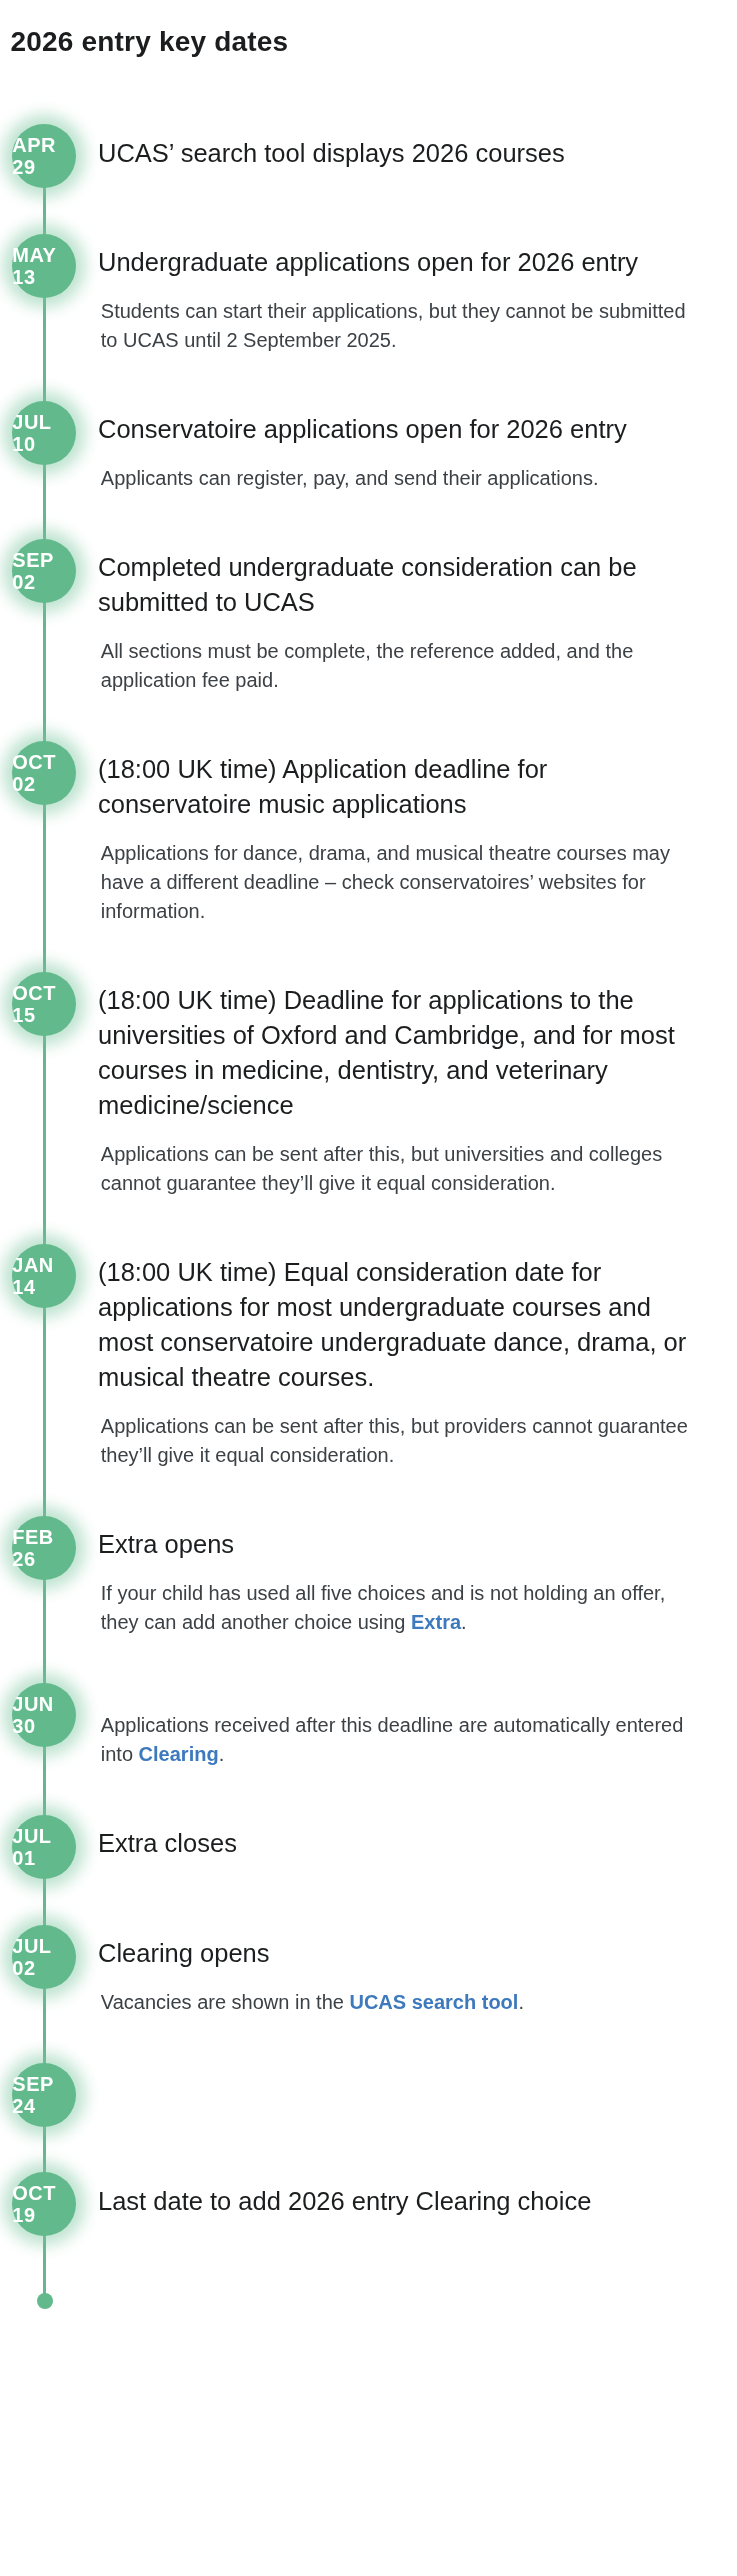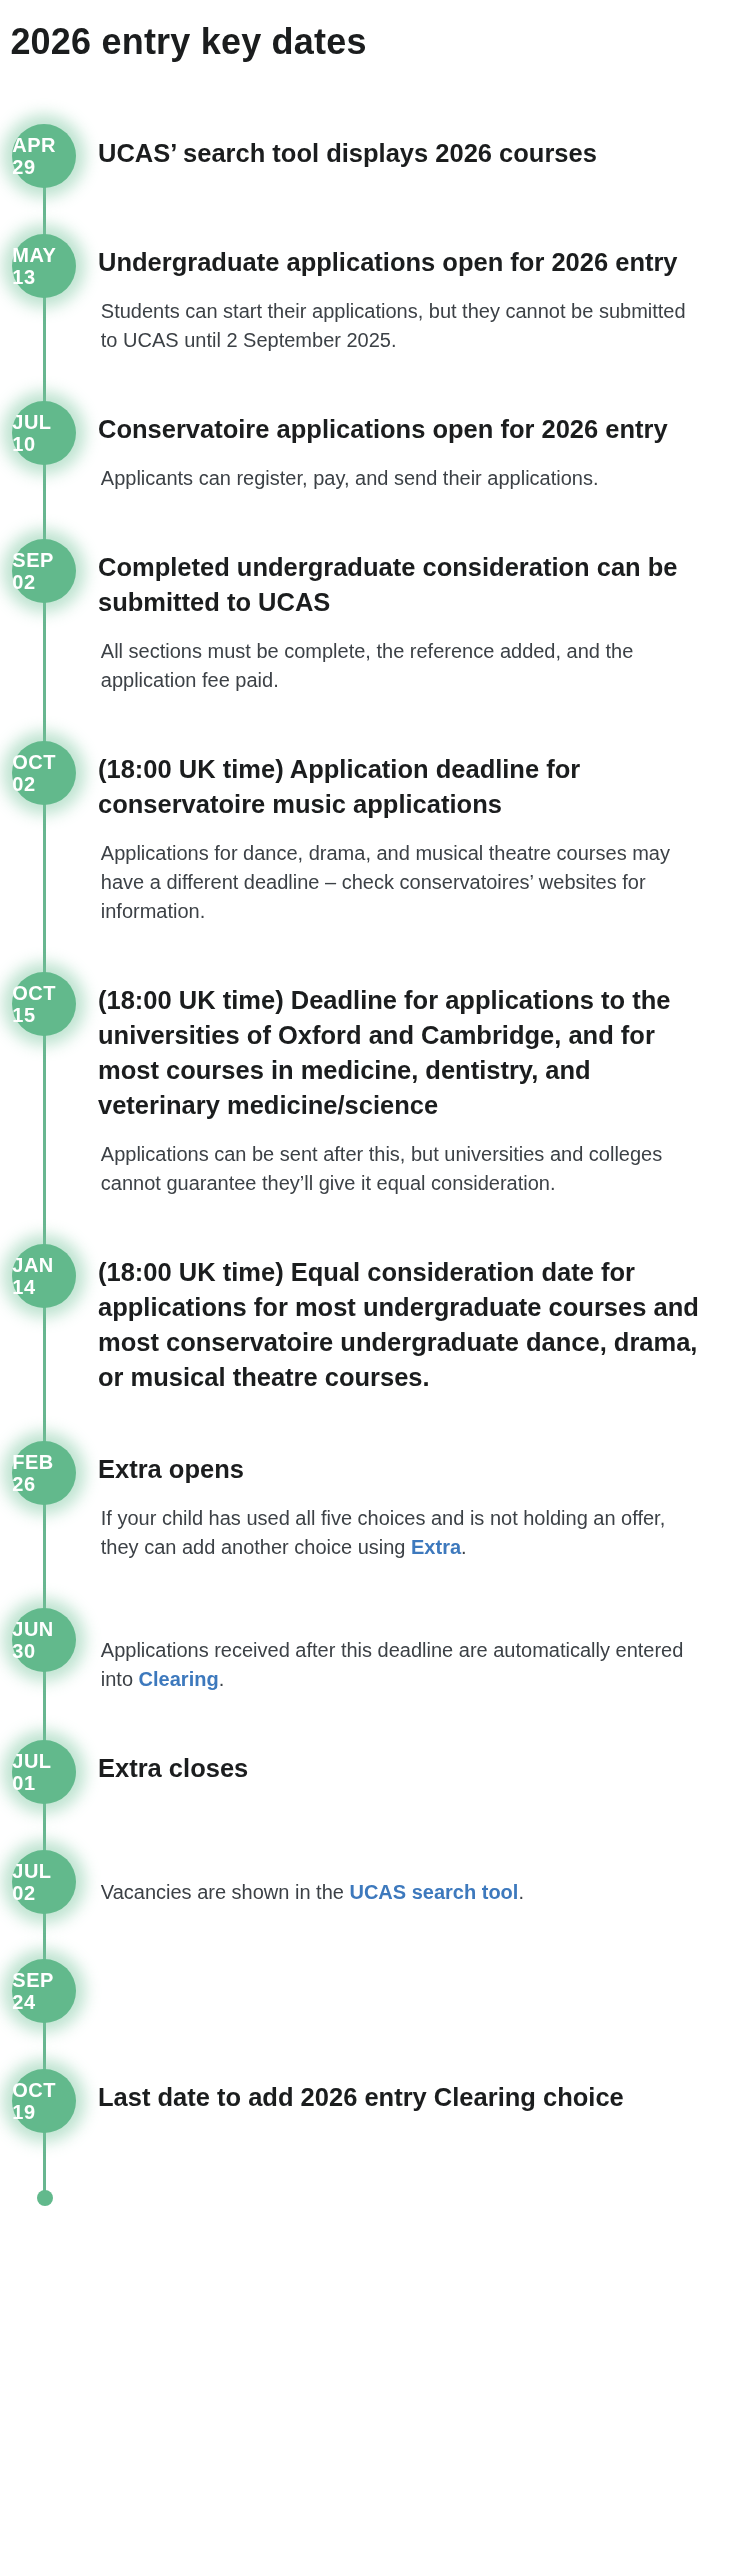--- a/index.html
+++ b/index.html
@@ -14,21 +14,21 @@
   body{
     width:737px;
     min-height:2576px;
     background:#ffffff;
     font-family:"Liberation Sans", sans-serif;
     -webkit-font-smoothing:antialiased;
   }
   .page{padding:24.6px 0 38px 0;}
   .page-title{
     margin:0 0 0 10.4px;
-    font-size:36px;
+    font-size:28px;
     line-height:34px;
     font-weight:700;
     color:var(--heading);
     letter-spacing:0.2px;
   }
   .timeline{position:relative;margin-top:77px;}
   .timeline-line{
     position:absolute;
     left:43px;top:5.7px;bottom:13.2px;
     width:2.8px;
@@ -44,21 +44,21 @@
     display:flex;flex-direction:column;align-items:flex-start;justify-content:center;
     font-weight:700;font-size:20px;line-height:22px;letter-spacing:0.5px;
     text-align:center;
     position:relative;z-index:1;
     box-shadow:0 0 15px 9.4px rgba(120,196,156,.48);
   }
   .content{flex:1 1 auto;max-width:614px;padding-right:9.4px;}
   .event-heading{
     margin:0;
     font-size:25.5px;line-height:35px;
-    font-weight:700;color:var(--heading);
+    font-weight:400;color:var(--heading);
   }
   .event-desc{
     margin:17px 0 0 2.8px;
     font-size:20px;line-height:29px;
     color:var(--body);
   }
   .event-desc a{
     color:var(--blue);
     font-weight:700;
     text-decoration:none;
@@ -154,20 +154,21 @@
   </div>
       <div class="item">
     <div class="badge-col">
       <div class="badge">
         <span class="badge-month">JAN</span>
         <span class="badge-day">14</span>
       </div>
     </div>
     <div class="content">
       <h2 class="event-heading">(18:00 UK time) Equal consideration date for applications for most undergraduate courses and most conservatoire undergraduate dance, drama, or musical theatre courses.</h2>
+      <p class="event-desc"><span>Applications can be sent after this, but providers cannot guarantee they’ll give it equal consideration.</span></p>
     </div>
   </div>
       <div class="item">
     <div class="badge-col">
       <div class="badge">
         <span class="badge-month">FEB</span>
         <span class="badge-day">26</span>
       </div>
     </div>
     <div class="content">
@@ -199,20 +200,21 @@
     </div>
   </div>
       <div class="item">
     <div class="badge-col">
       <div class="badge">
         <span class="badge-month">JUL</span>
         <span class="badge-day">02</span>
       </div>
     </div>
     <div class="content">
+      <h2 class="event-heading">Clearing opens</h2>
       <p class="event-desc"><span>Vacancies are shown in the </span><a href="#">UCAS search tool</a><span>.</span></p>
     </div>
   </div>
       <div class="item">
     <div class="badge-col">
       <div class="badge">
         <span class="badge-month">SEP</span>
         <span class="badge-day">24</span>
       </div>
     </div>

